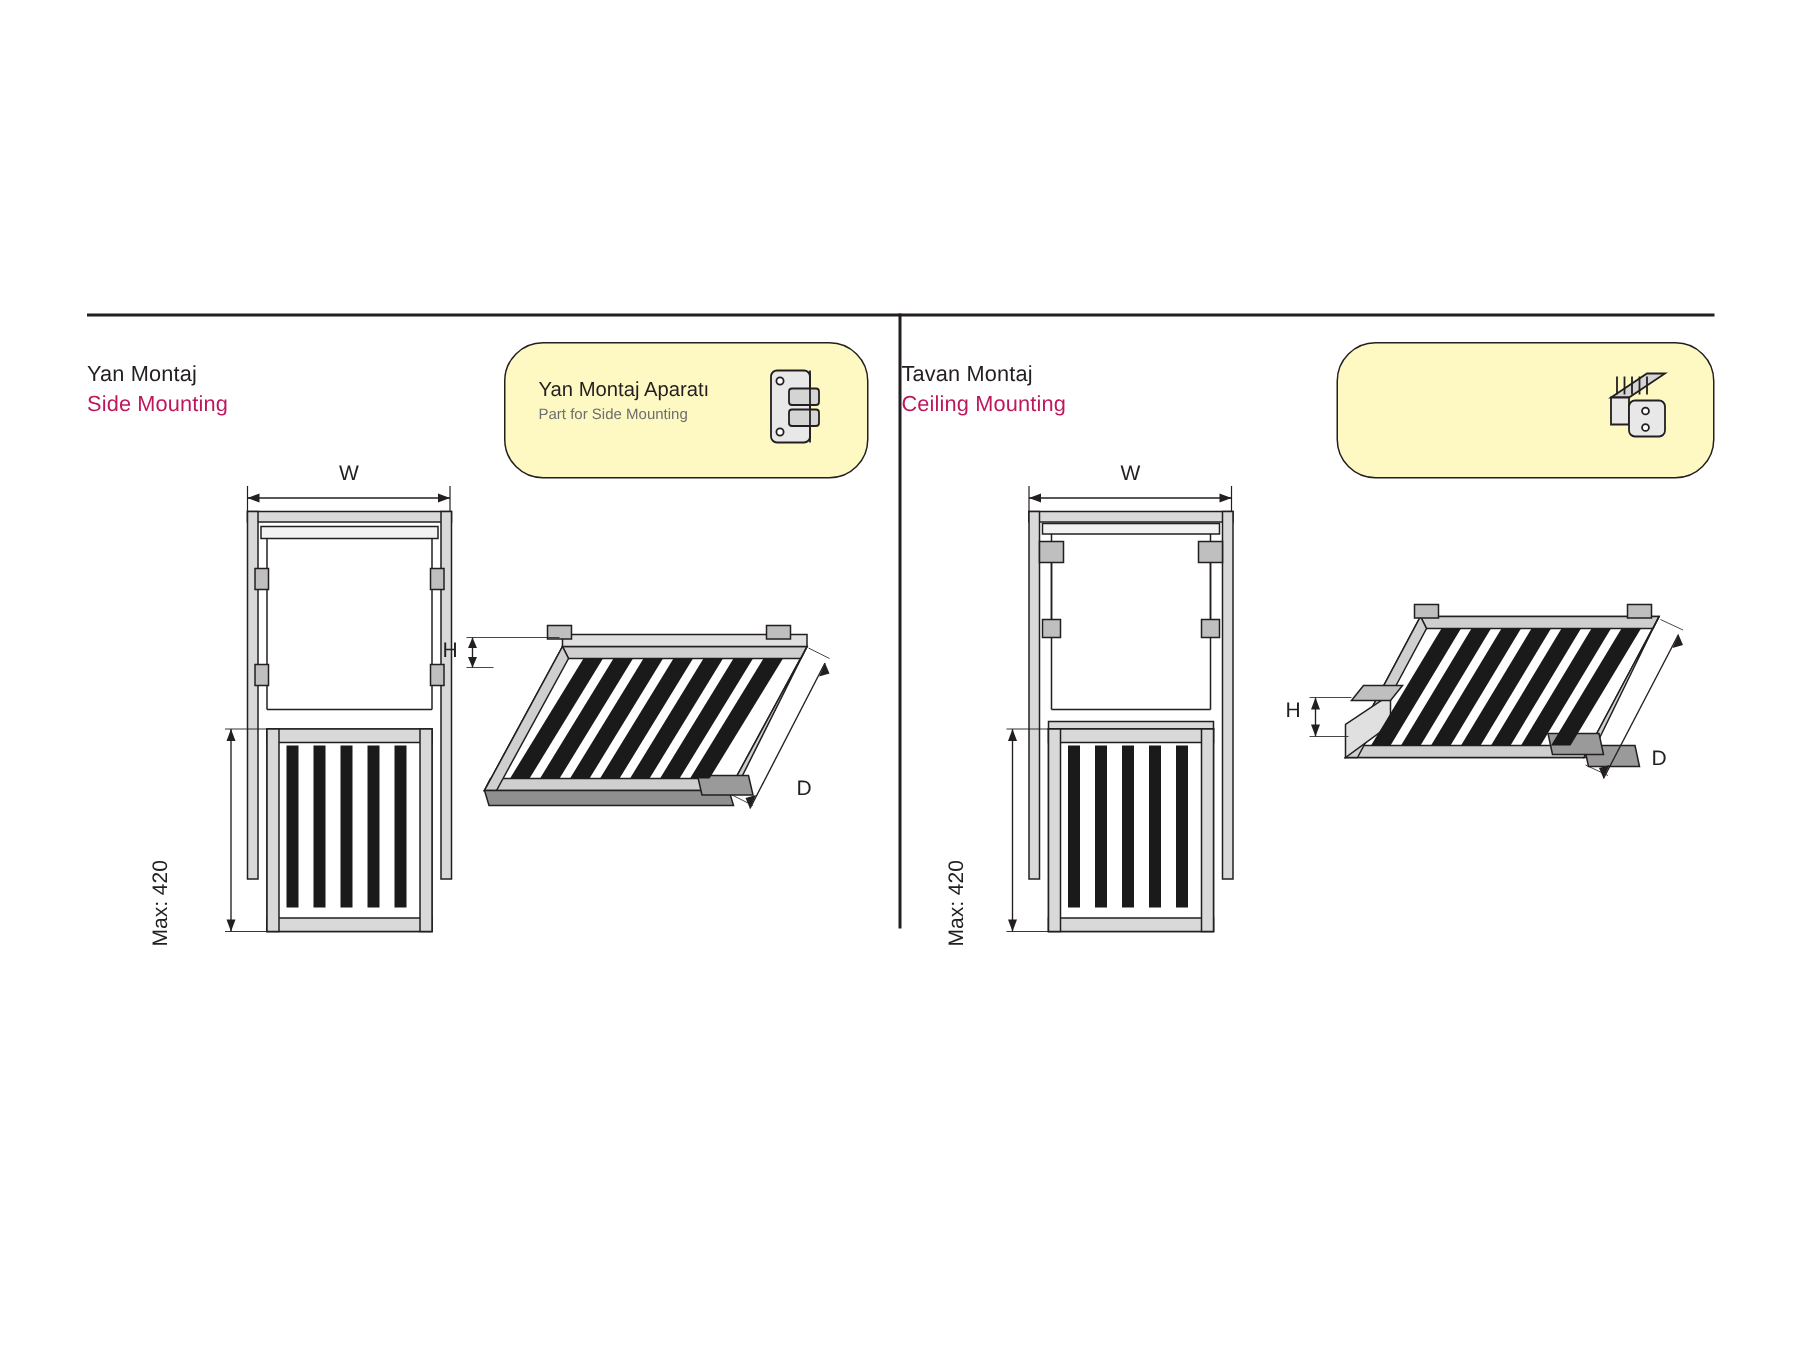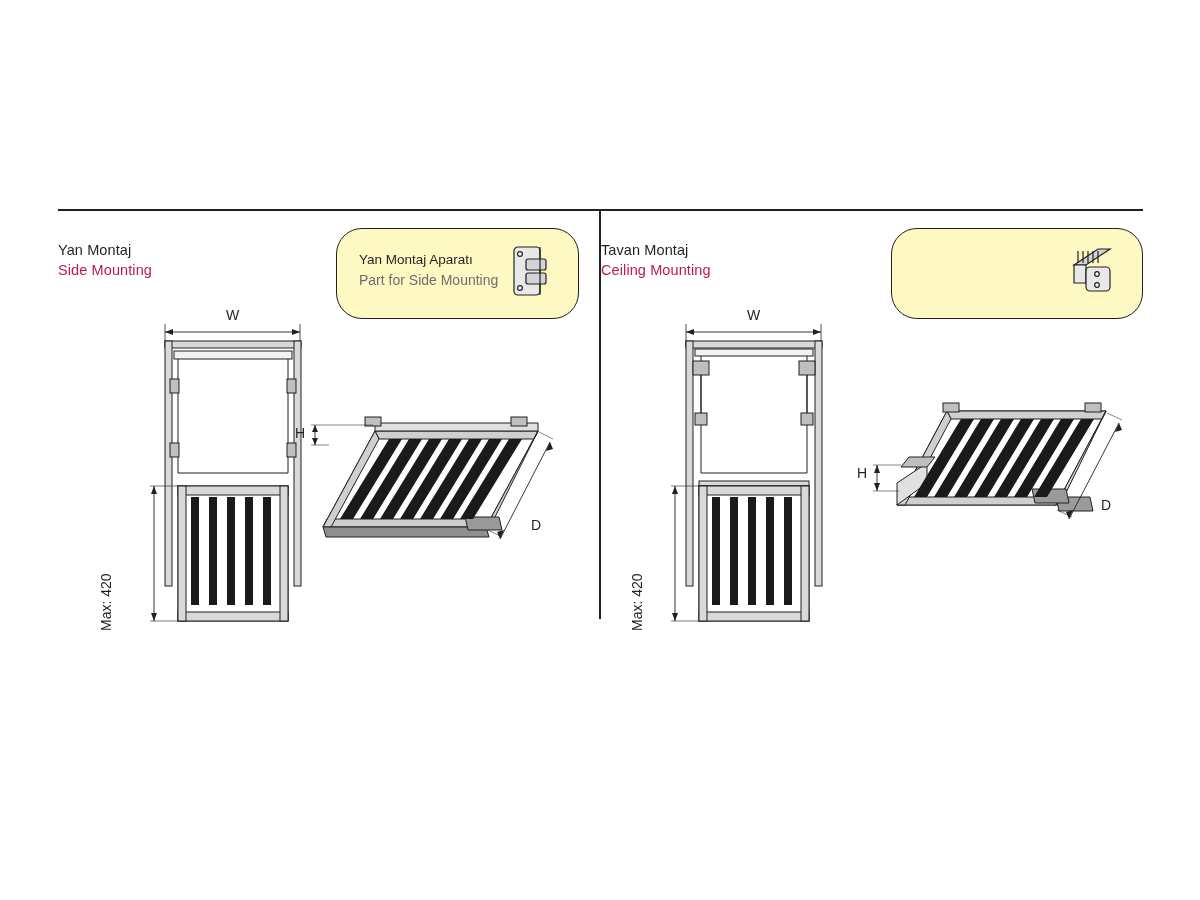--- a/index.html
+++ b/index.html
@@ -69,21 +69,21 @@
     background: #fef9c3;
     box-sizing: border-box;
   }
   .callout-text {
     position: absolute;
     left: 22px;
     top: 21px;
     line-height: 1.45;
   }
   .callout-tr { font-size: 13.5px; color: #231f20; }
-  .callout-en { font-size: 14px; color: #6d6e71; }
+  .callout-en { font-size: 10px; color: #6d6e71; }
   .callout-art {
     position: absolute;
     right: 16px;
     top: 14px;
     width: 62px;
     height: 62px;
   }
 
   .figure {
     position: absolute;

